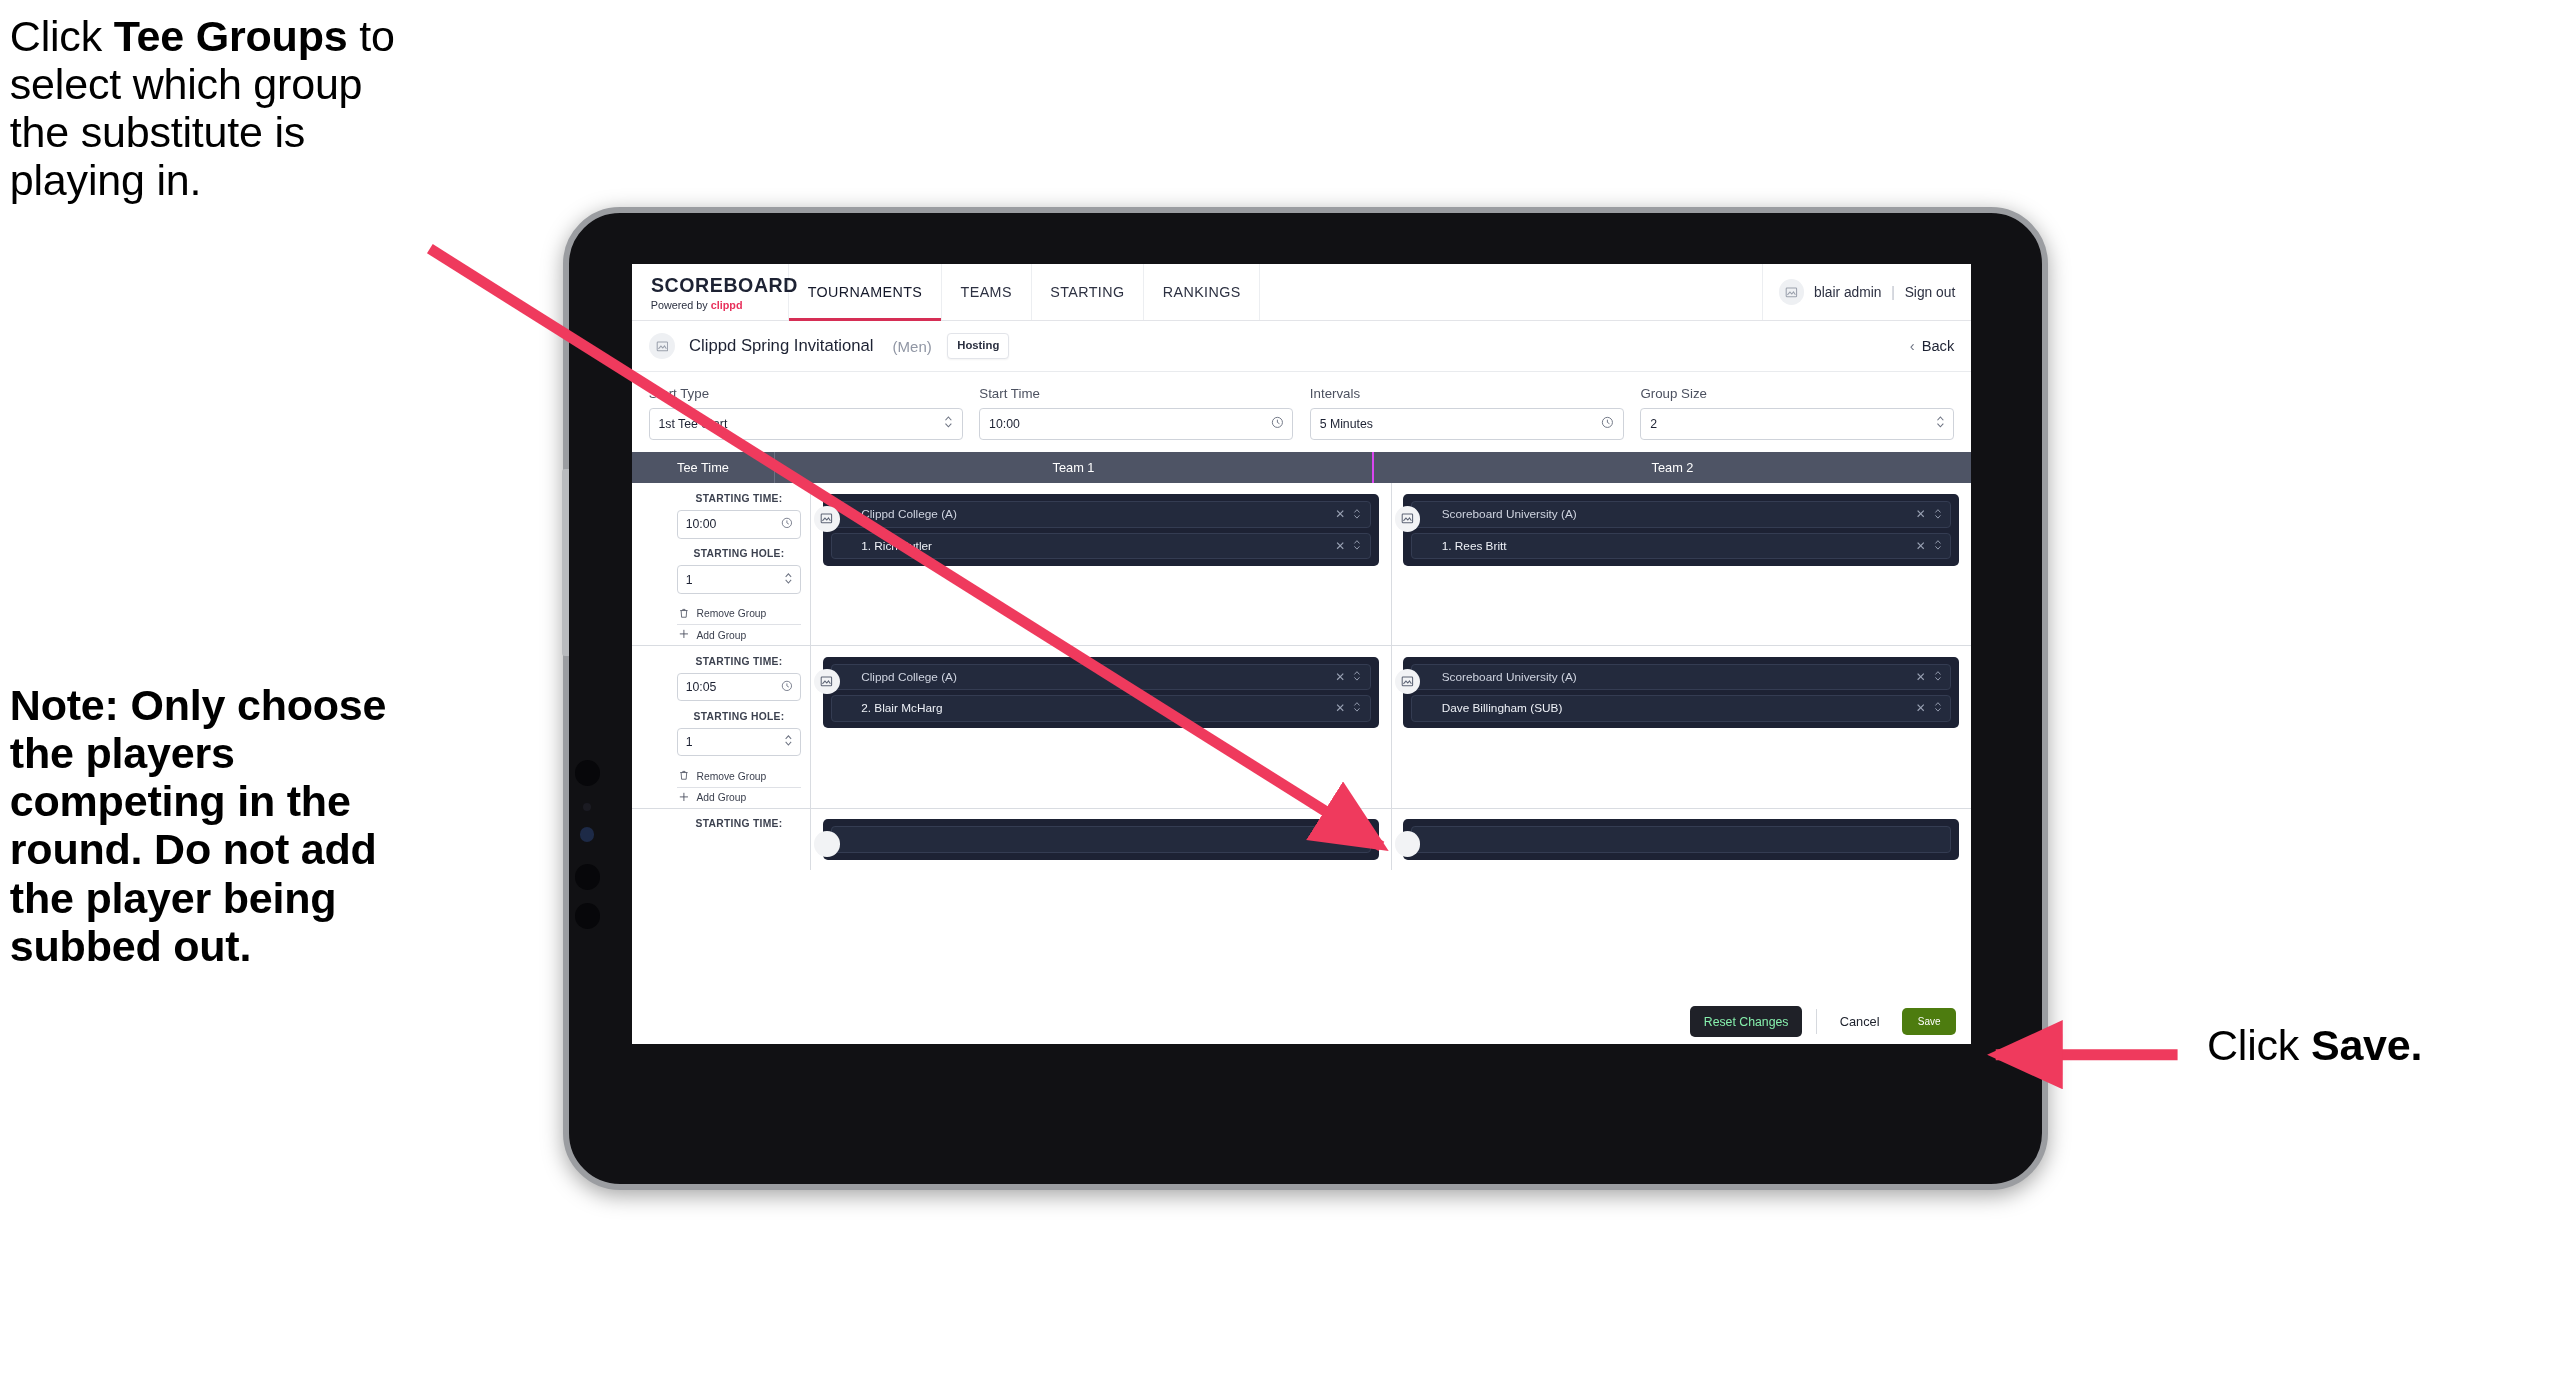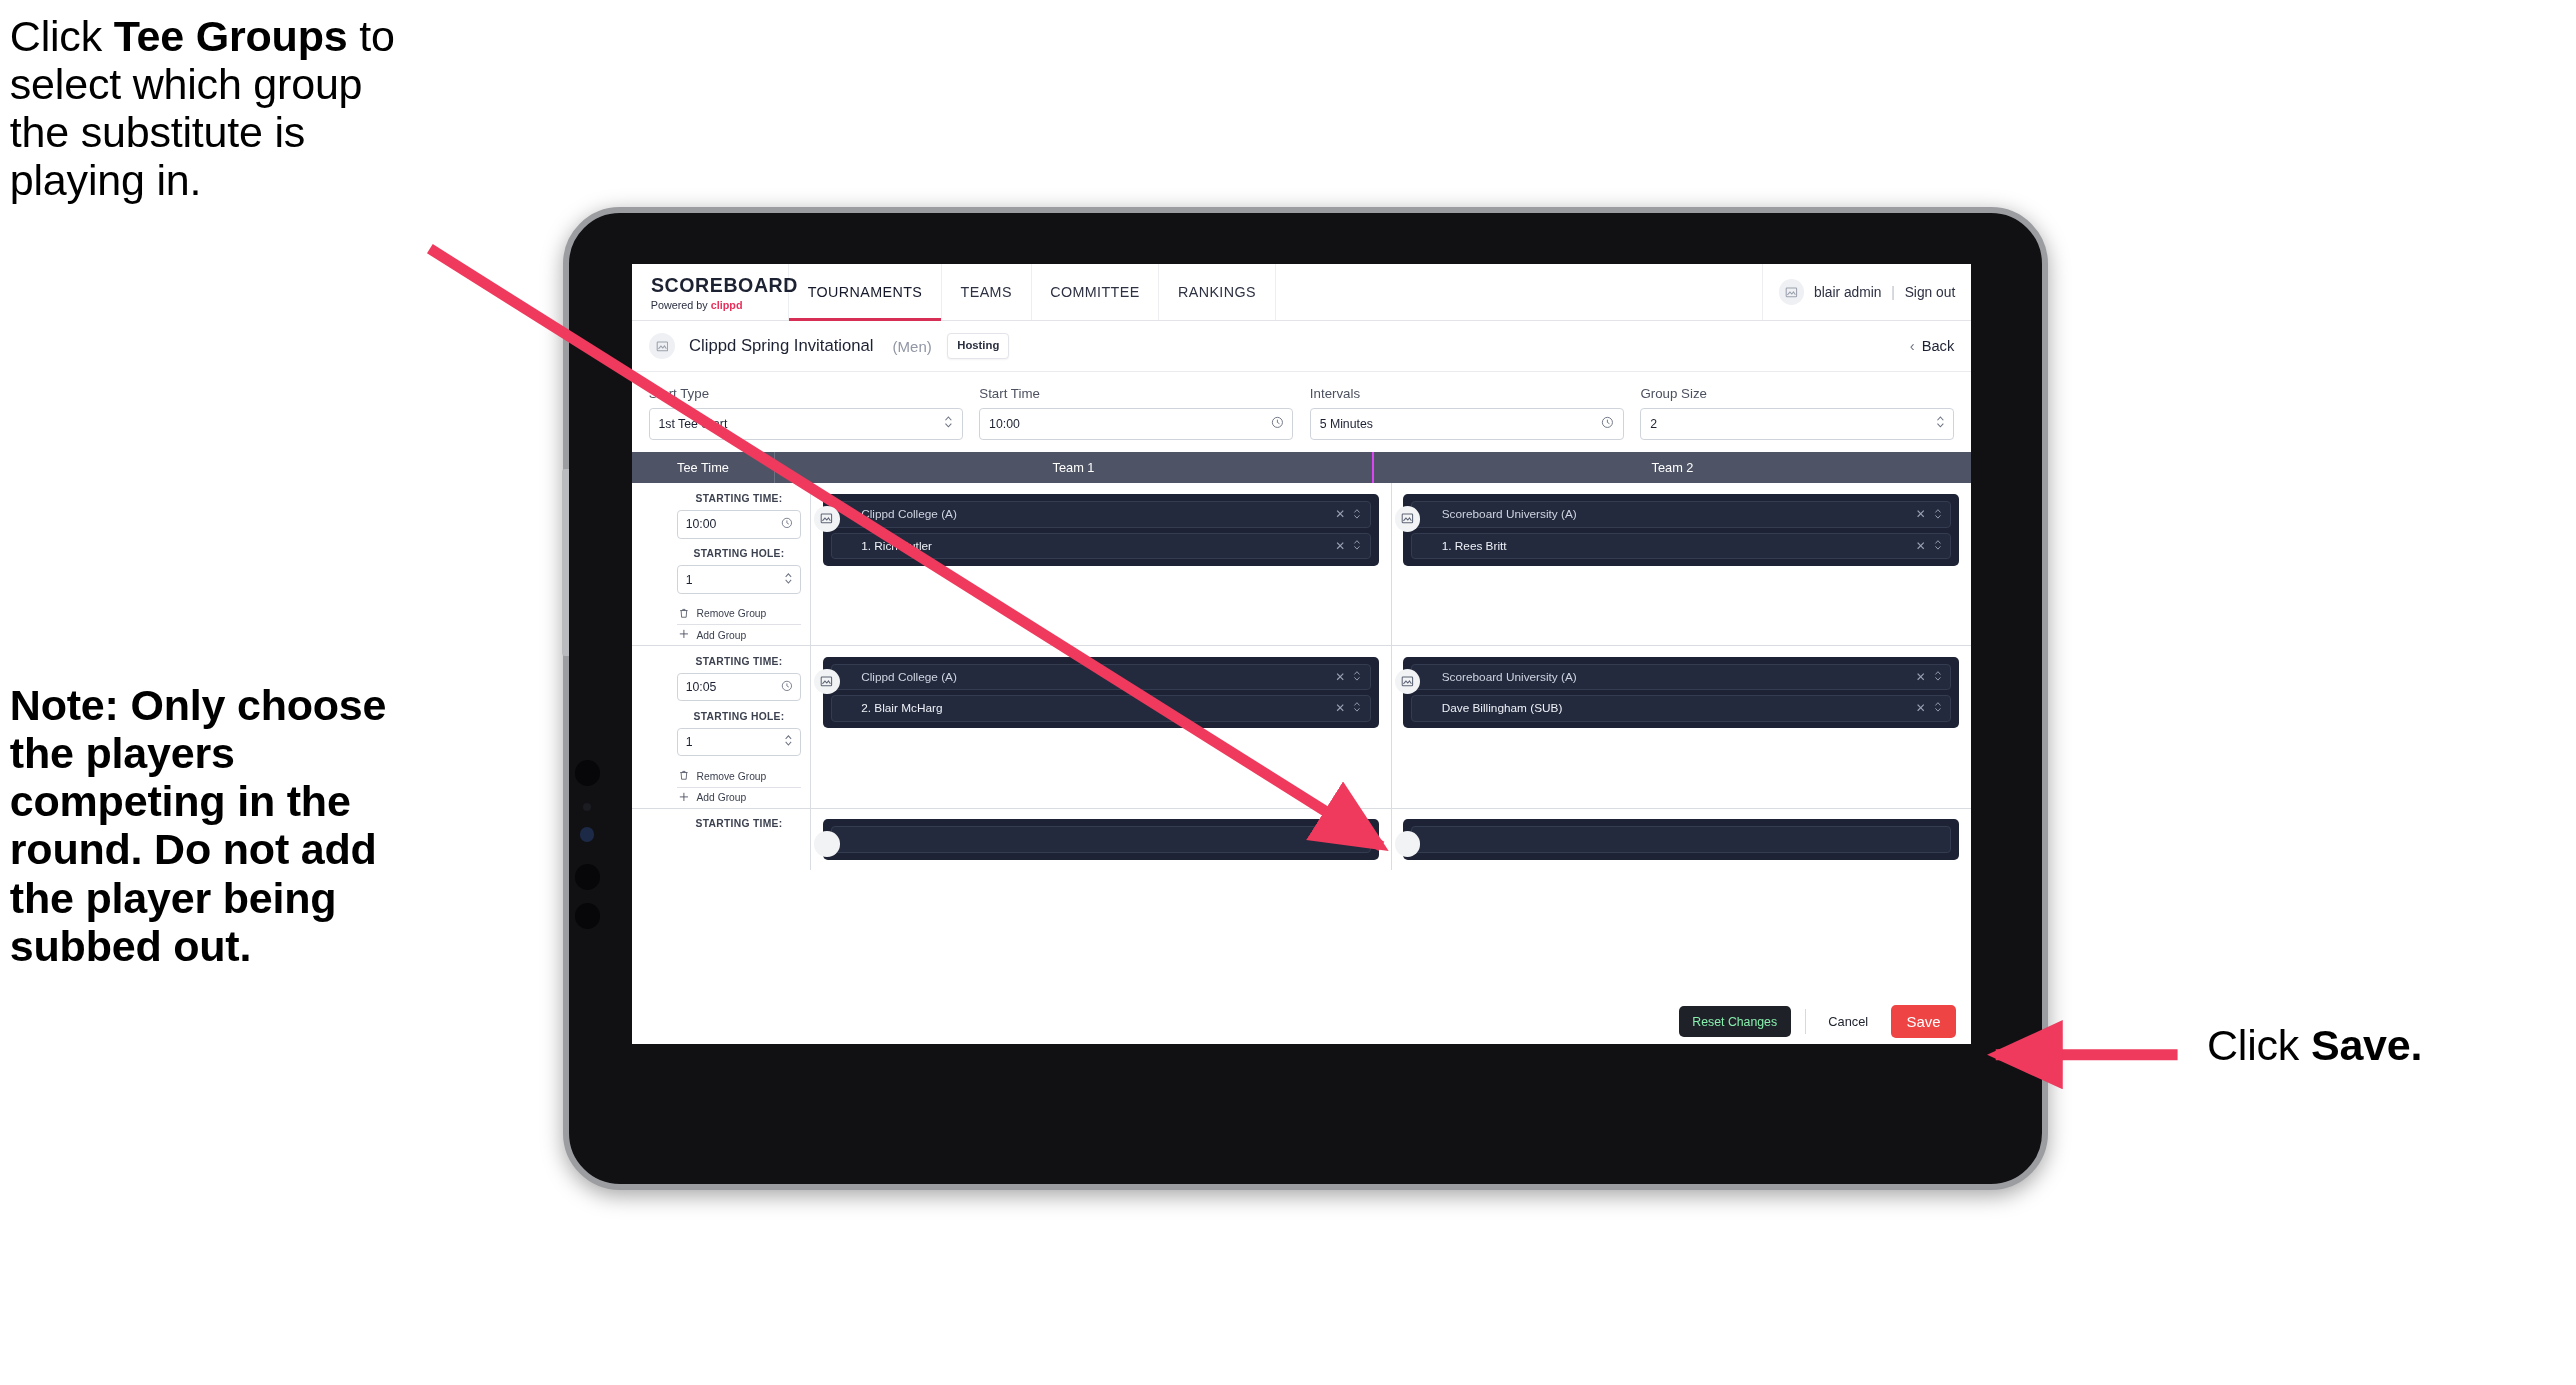--- a/index.html
+++ b/index.html
@@ -223,21 +223,21 @@
     gap: 13.8px; padding-right: 14.7px;
     border-top: 1px solid #fff;
   }
   .btn-reset {
     background: #1f2128; color: #86efac; font-size: 12.3px;
     border-radius: 4.9px; padding: 8.8px 13.8px; cursor: pointer;
   }
   .vbar { width: 1px; height: 25.6px; background: #d6d9de; }
   .btn-cancel { font-size: 12.8px; color: #20242f; padding: 0 8.8px; cursor: pointer; }
   .btn-save {
-    background: #ef4444; color: #fff; font-size: 15px;
+    background: #4d7c0f; color: #fff; font-size: 10px;
     border-radius: 4.9px; padding: 7.9px 15.7px; cursor: pointer;
   }
 
   
   #arrows { position: absolute; left: 0; top: 0; width: 2576px; height: 1385px; pointer-events: none; }
 </style>
 </head>
 <body>
 
 <div id="stage">
@@ -264,21 +264,21 @@
       <div class="navbar">
         <div class="brand">
           <div class="brand-name">SCOREBOARD</div>
           <div class="brand-sub">
             <span>Powered by </span><i>clippd</i>
           </div>
         </div>
         <div class="navtabs">
           <div class="navtab active">TOURNAMENTS</div>
           <div class="navtab">TEAMS</div>
-          <div class="navtab">COMMITTEE</div>
+          <div class="navtab">STARTING</div>
           <div class="navtab">RANKINGS</div>
         </div>
         <div class="navspacer"></div>
         <div class="navuser">
           <span class="avatar-circle">
             <svg width="12.8" height="12.8" viewBox="0 0 16 16" fill="none" stroke="currentColor" stroke-width="1.3">
               <rect x="1.5" y="2.5" width="13" height="11" rx="1"></rect>
                 <path d="M3 11l3.2-3.4 2.3 2.4 2.1-2.6 2.4 3.6"></path>
             </svg>
           </span>

